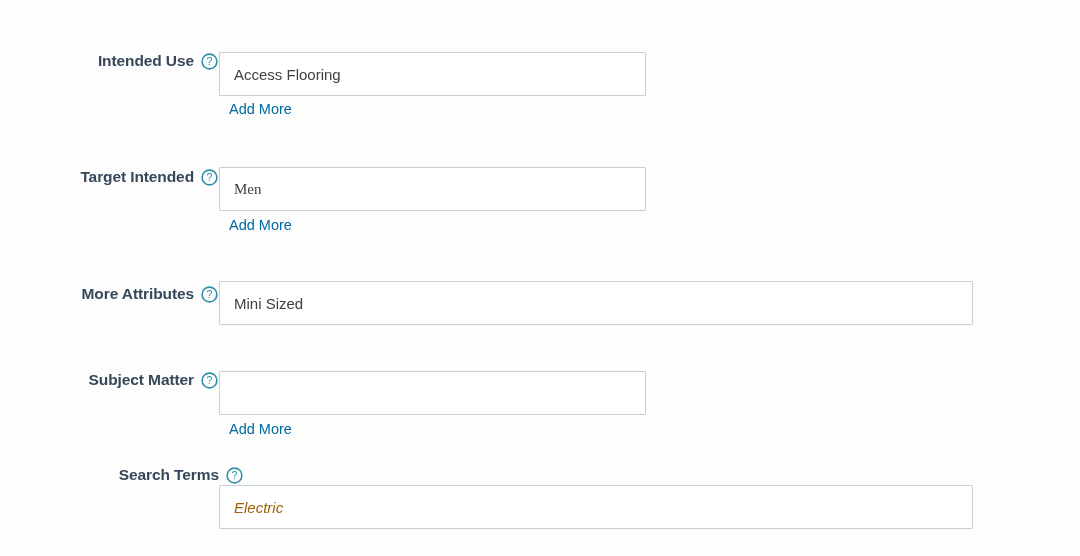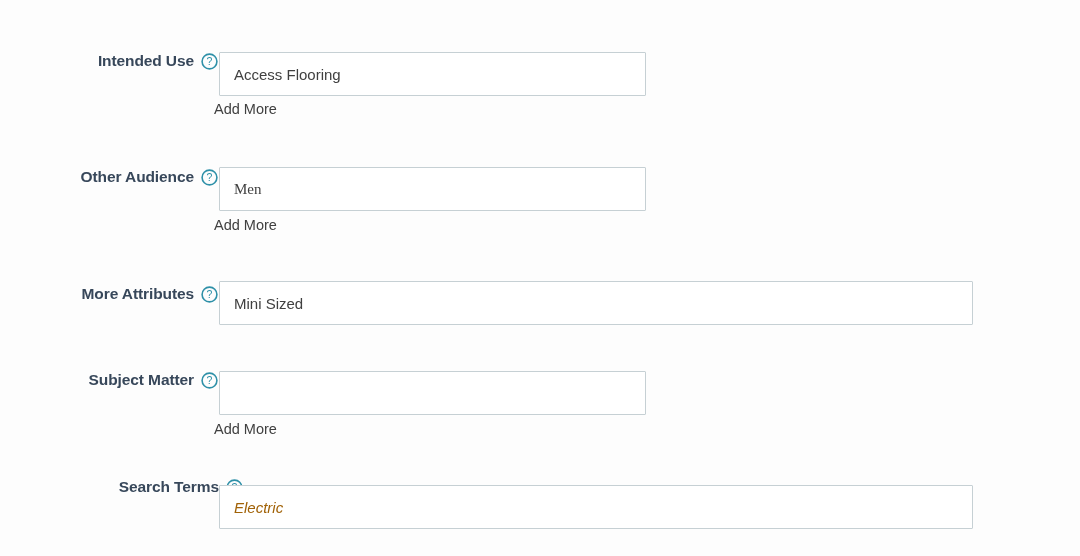--- a/index.html
+++ b/index.html
@@ -80,23 +80,23 @@
     line-height: 1;
     white-space: nowrap;
   }
   .input-value.placeholder {
     color: #a16207;
     font-style: italic;
   }
 
   .add-more {
     position: absolute;
-    left: 214px;
+    left: 229px;
     font-size: 14.5px;
-    color: #404040;
+    color: #0369a1;
     line-height: 1;
     white-space: nowrap;
     cursor: pointer;
   }
 </style>
 </head>
 <body>
 
 <div id="form-root">
     <div class="form-row" style="top: 0px;">
@@ -109,21 +109,21 @@
           </svg>
         </span>
       </div>
       <div class="input-box narrow" style="top: 52px;">
         <span class="input-value">Access Flooring</span>
       </div>
       <span class="add-more" style="top: 102px;">Add More</span>
     </div>
     <div class="form-row" style="top: 0px;">
       <div class="label-cell" style="top: 166px;">
-        <span class="field-label">Other Audience</span>
+        <span class="field-label">Target Intended</span>
         <span class="help-icon">
           <svg width="17" height="17" viewBox="0 0 17 17" aria-hidden="true">
             <circle cx="8.5" cy="8.5" r="7.4" fill="none" stroke="#2e90a8" stroke-width="1.6"></circle>
             <text x="8.5" y="12.4" text-anchor="middle" font-family="Liberation Sans, sans-serif" font-size="10.5" fill="#2e90a8">?</text>
           </svg>
         </span>
       </div>
       <div class="input-box narrow" style="top: 167px; font-family: Liberation Serif, serif;">
         <span class="input-value">Men</span>
       </div>
@@ -152,21 +152,21 @@
             <text x="8.5" y="12.4" text-anchor="middle" font-family="Liberation Sans, sans-serif" font-size="10.5" fill="#2e90a8">?</text>
           </svg>
         </span>
       </div>
       <div class="input-box narrow" style="top: 371px;">
         <span class="input-value"></span>
       </div>
       <span class="add-more" style="top: 422px;">Add More</span>
     </div>
     <div class="form-row" style="top: 0px;">
-      <div class="label-cell" style="top: 476px; padding-left: 25px;">
+      <div class="label-cell" style="top: 464px; padding-left: 25px;">
         <span class="field-label">Search Terms</span>
         <span class="help-icon">
           <svg width="17" height="17" viewBox="0 0 17 17" aria-hidden="true">
             <circle cx="8.5" cy="8.5" r="7.4" fill="none" stroke="#2e90a8" stroke-width="1.6"></circle>
             <text x="8.5" y="12.4" text-anchor="middle" font-family="Liberation Sans, sans-serif" font-size="10.5" fill="#2e90a8">?</text>
           </svg>
         </span>
       </div>
       <div class="input-box wide" style="top: 485px;">
         <span class="input-value placeholder">Electric</span>

